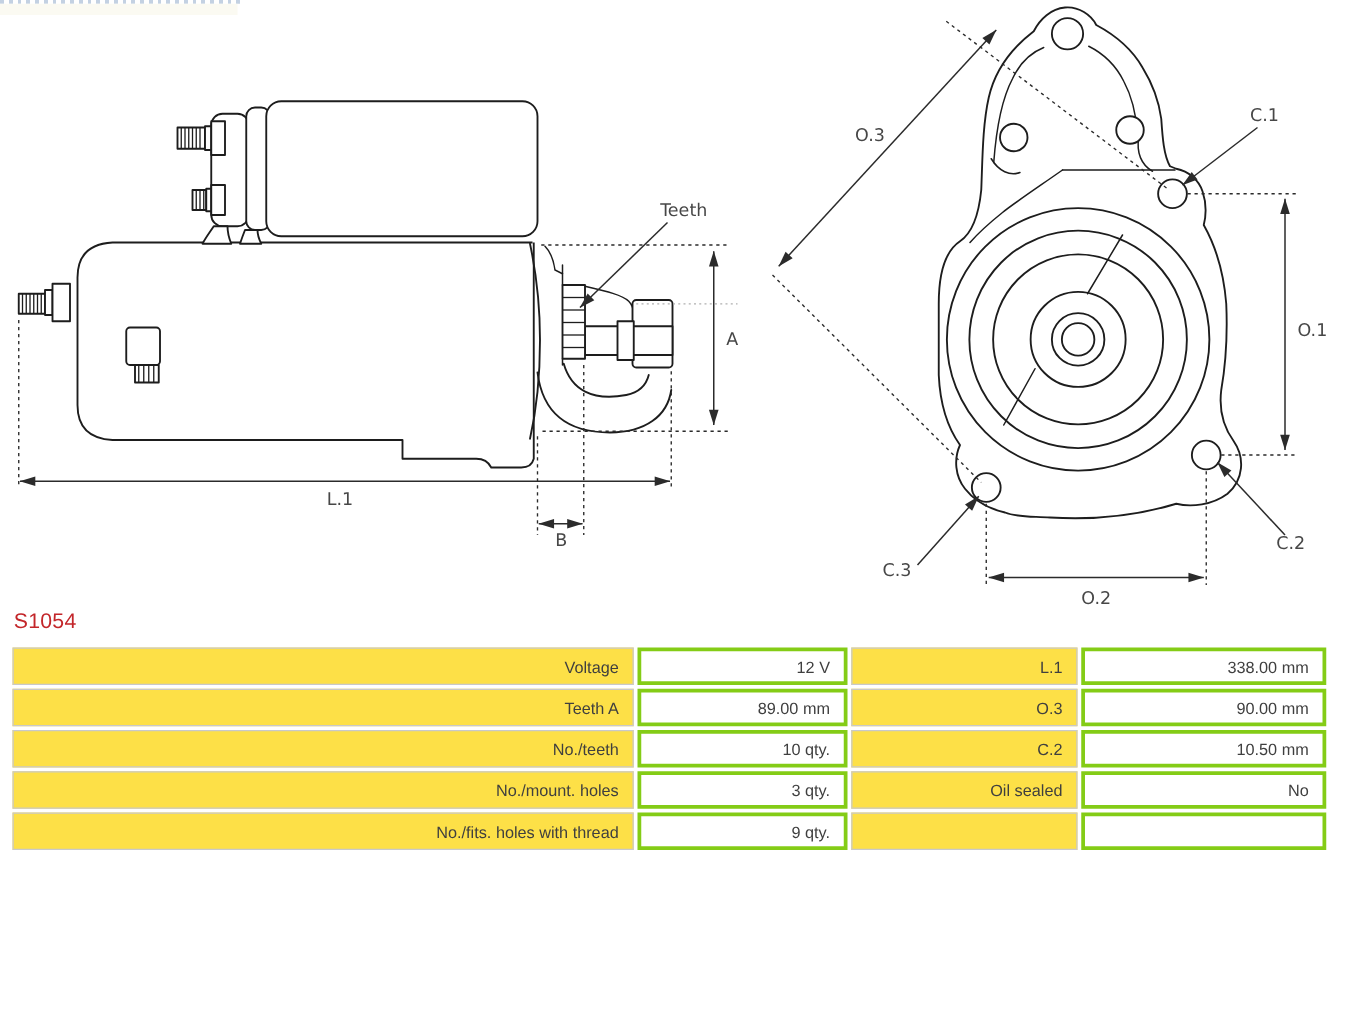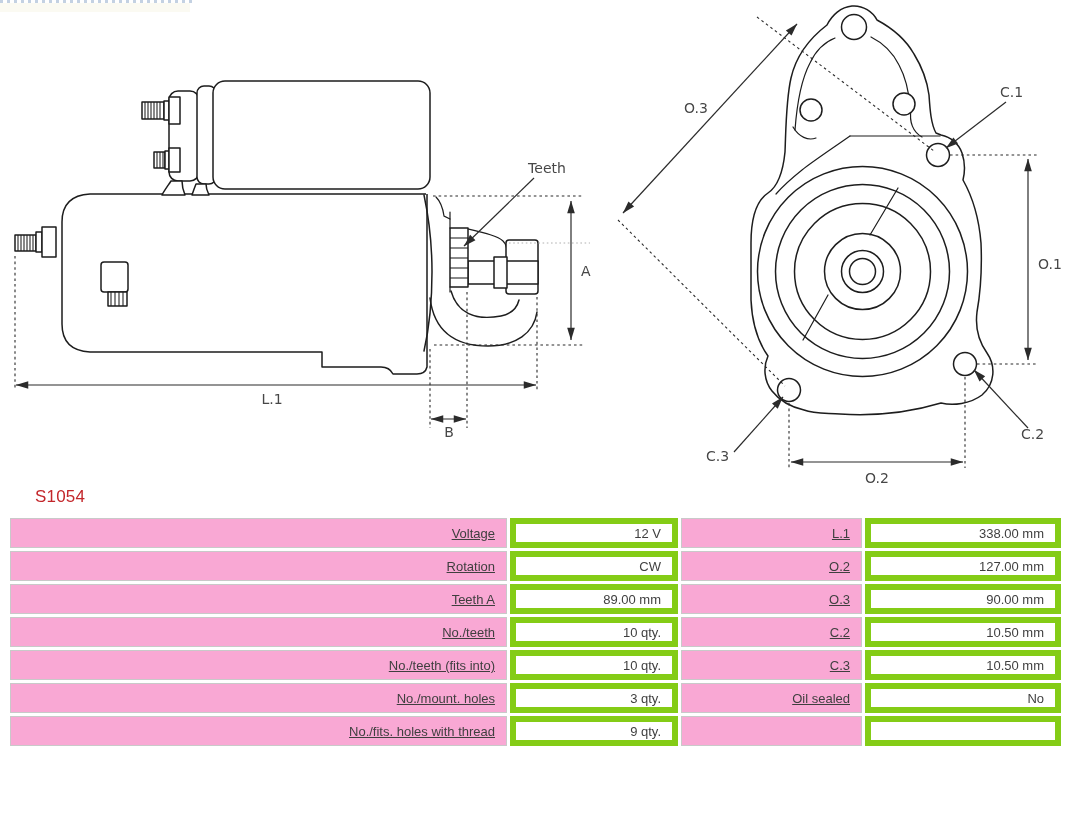--- a/index.html
+++ b/index.html
@@ -4,28 +4,28 @@
 <style>
   html,body{margin:0;padding:0;background:#fff;}
   .canvas{position:relative;width:1080px;height:819px;background:#ffffff;
           font-family:"Liberation Sans",sans-serif;overflow:hidden;}
   .logo-fragment{position:absolute;left:0;top:0;width:196px;height:3px;
     background:repeating-linear-gradient(90deg,#b9c9dd 0 3px,rgba(255,255,255,0) 3px 7px);
     opacity:.85;}
   .logo-fragment-2{position:absolute;left:0;top:3px;width:190px;height:9px;
     background:#faf8ec;opacity:.7;}
   .part-number{position:absolute;left:11px;top:487px;font-size:17px;
-    color:#c3262a;letter-spacing:.2px;margin-left:24px;}
+    color:#c3262a;letter-spacing:.2px;}
   table.spec{position:absolute;left:7px;top:515px;width:1057px;
     border-collapse:separate;border-spacing:3px;table-layout:fixed;}
   table.spec td{height:30px;box-sizing:border-box;font-size:13px;color:#3f3f3f;
     text-align:right;padding:0 11px 0 4px;vertical-align:middle;
     white-space:nowrap;overflow:hidden;}
-  td.lbl{background:#f9a8d4;border:1px solid #c9c9c9;text-decoration:underline;}
-  td.val{background:#ffffff;border:6px solid #84cc16;}
+  td.lbl{background:#fde047;border:1px solid #c9c9c9;}
+  td.val{background:#ffffff;border:3px solid #84cc16;}
   svg.drawing{position:absolute;left:0;top:0;}
   svg text{font-family:"DejaVu Sans","Liberation Sans",sans-serif;font-size:14px;fill:#474747;}
   .ln{fill:none;stroke:#1d1d1d;stroke-width:1.5;stroke-linecap:round;stroke-linejoin:round;}
   .lnf{fill:#ffffff;stroke:#1d1d1d;stroke-width:1.5;stroke-linejoin:round;}
   .thin{fill:none;stroke:#1d1d1d;stroke-width:1.2;stroke-linecap:round;}
   .dim{fill:none;stroke:#2b2b2b;stroke-width:1.2;}
   .dot{fill:none;stroke:#2b2b2b;stroke-width:1.1;stroke-dasharray:2.6 3;}
   .fdot{fill:none;stroke:#b0b0b0;stroke-width:1;stroke-dasharray:1.6 2.6;}
   .hat{stroke:#1d1d1d;stroke-width:1.05;}
 </style>
@@ -254,44 +254,32 @@
         <col style="width:196px">
     </colgroup>
     <tbody>
       <tr>
         <td class="lbl">Voltage</td>
         <td class="val">12 V</td>
         <td class="lbl">L.1</td>
         <td class="val">338.00 mm</td>
       </tr>
       <tr>
-        <td class="lbl">Rotation</td>
-        <td class="val">CW</td>
-        <td class="lbl">O.2</td>
-        <td class="val">127.00 mm</td>
-      </tr>
-      <tr>
         <td class="lbl">Teeth A</td>
         <td class="val">89.00 mm</td>
         <td class="lbl">O.3</td>
         <td class="val">90.00 mm</td>
       </tr>
       <tr>
         <td class="lbl">No./teeth</td>
         <td class="val">10 qty.</td>
         <td class="lbl">C.2</td>
         <td class="val">10.50 mm</td>
       </tr>
       <tr>
-        <td class="lbl">No./teeth (fits into)</td>
-        <td class="val">10 qty.</td>
-        <td class="lbl">C.3</td>
-        <td class="val">10.50 mm</td>
-      </tr>
-      <tr>
         <td class="lbl">No./mount. holes</td>
         <td class="val">3 qty.</td>
         <td class="lbl">Oil sealed</td>
         <td class="val">No</td>
       </tr>
       <tr>
         <td class="lbl">No./fits. holes with thread</td>
         <td class="val">9 qty.</td>
         <td class="lbl"></td>
         <td class="val"></td>

